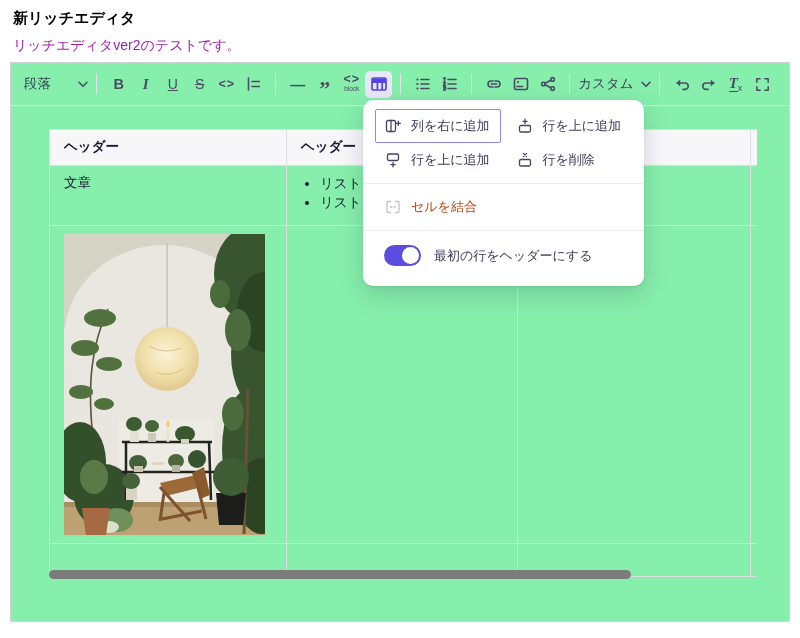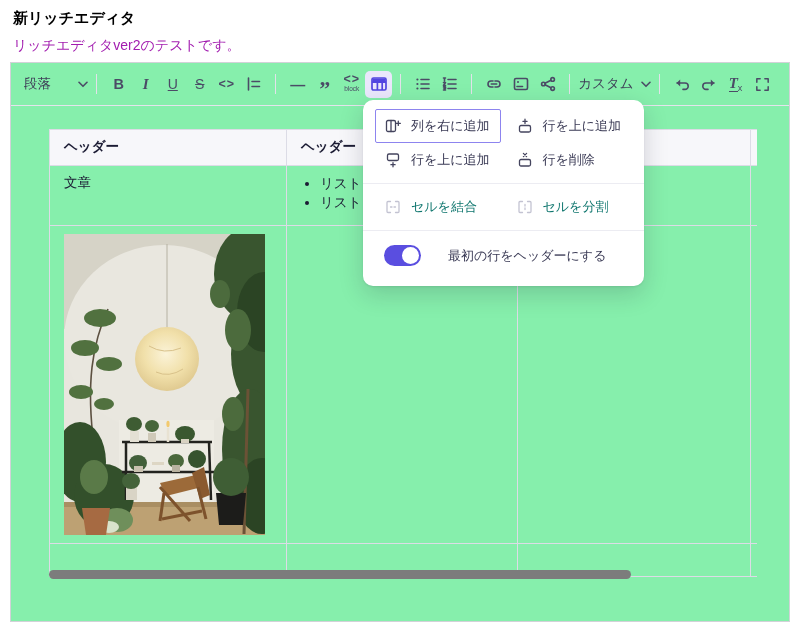--- a/index.html
+++ b/index.html
@@ -47,24 +47,24 @@
 
   .photo { width:201px; height:301px; display:block; }
 
   .hscroll-thumb { position:absolute; left:38px; top:507px; width:582px; height:9px; background:#7c7c7c; border-radius:5px; z-index:5; }
 
   
   .menu { position:absolute; left:363px; top:100px; width:281px; background:#fff; border-radius:10px; box-shadow:0 1px 2px rgba(25,25,50,.08), 0 8px 24px rgba(25,25,50,.18); z-index:10; padding:9px 12px 12px; font-size:13px; color:#3a3a55; }
   .menu-grid { display:grid; grid-template-columns:1fr 1fr; column-gap:6px; }
   .menu-item { display:flex; align-items:center; gap:10px; padding:7px 9px; border:1px solid transparent; border-radius:2px; cursor:pointer; white-space:nowrap; }
   .menu-item.focused { border-color:#8d84ef; }
-  .menu-item.disabled { color:#0f766e; cursor:default; }
+  .menu-item.disabled { color:#c2410c; cursor:default; }
   .menu-item svg { flex:none; }
   .menu-div { height:1px; background:#ececf2; margin:6px -12px; }
-  .menu-toggle { display:flex; align-items:center; gap:27px; padding:8px 9px; cursor:pointer; white-space:nowrap; }
+  .menu-toggle { display:flex; align-items:center; gap:13px; padding:8px 9px; cursor:pointer; white-space:nowrap; }
   .switch { width:37px; height:21px; border-radius:11px; position:relative; flex:none; }
   .switch.on { background:#5a4ee0; }
   .switch.off { background:#d6d6e2; }
   .switch .knob { position:absolute; top:2px; width:17px; height:17px; border-radius:50%; background:#fff; }
   .switch.on .knob { right:2px; }
   .switch.off .knob { left:2px; }
 
   .ic { stroke:#44445e; fill:none; stroke-width:1.3; stroke-linecap:round; stroke-linejoin:round; }
   .menu-item.disabled .ic { stroke:#c3c3d2; }
   .tbic { stroke:#4b4b66; fill:none; stroke-width:1.6; stroke-linecap:round; stroke-linejoin:round; }
@@ -369,26 +369,20 @@
 
   <div class="menu-div"></div>
 
   <div class="menu-grid">
     <div class="menu-item disabled">
       <svg width="16" height="16" viewBox="0 0 16 16">
         <path class="ic" d="M5.5 2.5 H3 a1 1 0 0 0 -1 1 v9 a1 1 0 0 0 1 1 h2.5 M10.5 2.5 H13 a1 1 0 0 1 1 1 v9 a1 1 0 0 1 -1 1 h-2.5 M5.5 8 h1.5 M9 8 h1.5"></path>
       </svg>
       <span>セルを結合</span>
     </div>
-    <div class="menu-item disabled">
-      <svg width="16" height="16" viewBox="0 0 16 16">
-        <path class="ic" d="M5.5 2.5 H3 a1 1 0 0 0 -1 1 v9 a1 1 0 0 0 1 1 h2.5 M10.5 2.5 H13 a1 1 0 0 1 1 1 v9 a1 1 0 0 1 -1 1 h-2.5 M8 5.5 v1.5 M8 9 v1.5"></path>
-      </svg>
-      <span>セルを分割</span>
-    </div>
   </div>
 
   <div class="menu-div"></div>
 
   <div class="menu-toggle">
     <span class="switch on">
         <span class="knob"></span>
       </span>
     <span>最初の行をヘッダーにする</span>
   </div>

